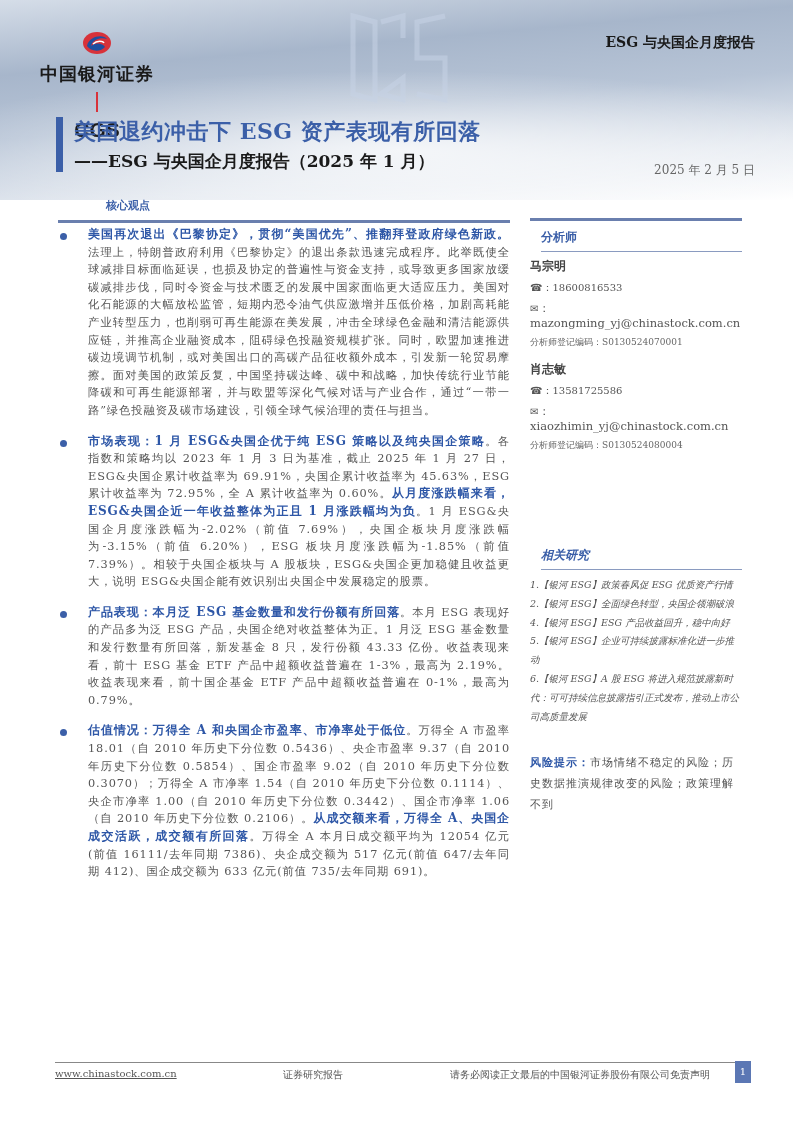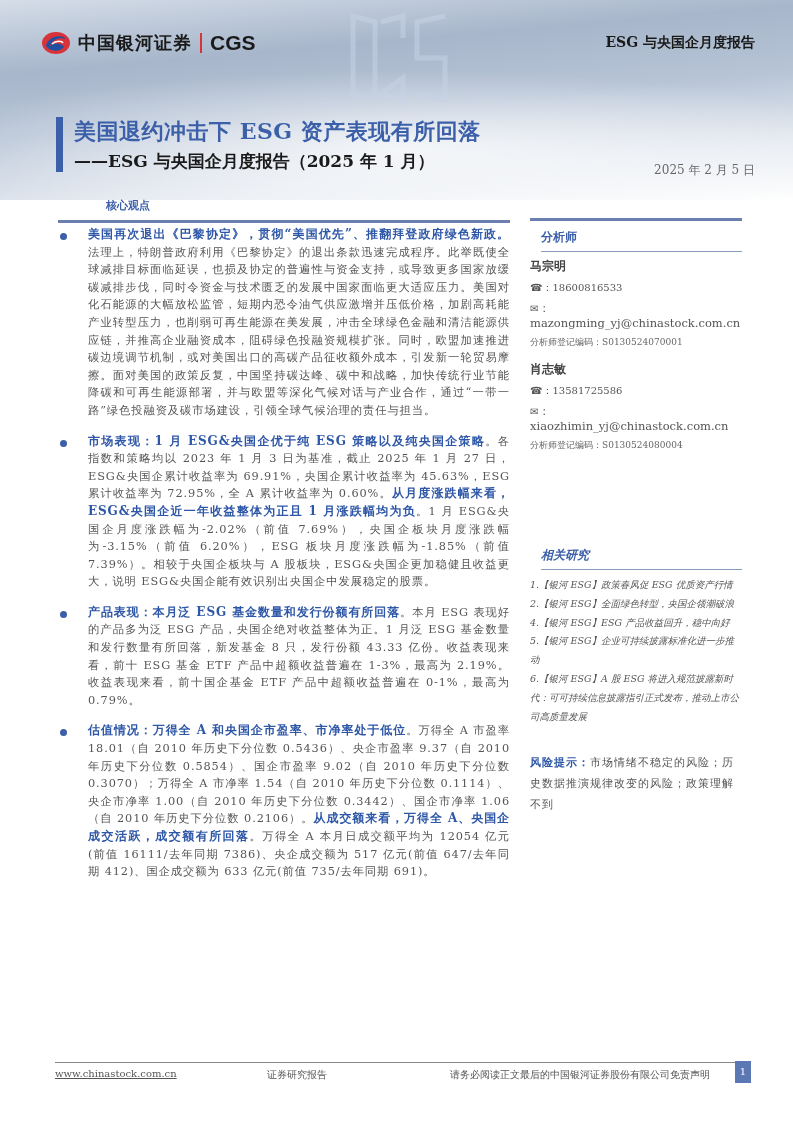--- a/index.html
+++ b/index.html
@@ -11,21 +11,21 @@
   }
   .header-band {
     position: absolute; left: 0; top: 0; width: 793px; height: 200px;
     background: linear-gradient(175deg, #d5dde8 0%, #a7b6cb 28%, #b7c4d6 52%, #e4e9f0 78%, #ffffff 100%);
   }
   .header-sheen {
     position: absolute; left: -100px; top: 70px; width: 1000px; height: 160px;
     border-radius: 50%;
     background: radial-gradient(ellipse at center, rgba(255,255,255,0.75) 0%, rgba(255,255,255,0) 70%);
   }
-  .logo { position: absolute; left: 40px; top: 30px; display: flex; align-items: center; gap: 6px; }
+  .logo { position: absolute; left: 40px; top: 30px; display: flex; align-items: center; gap: 6px; flex-direction: column; }
   .logo-mark { width: 32px; height: 26px; }
   .logo-cn { font-family: "DejaVu Sans", sans-serif; font-weight: bold; font-size: 18px; color: #1a1a1a; letter-spacing: 1px; }
   .logo-sep { width: 2px; height: 20px; background: #d8323a; margin: 0 2px; }
   .logo-en { font-family: "Liberation Sans", sans-serif; font-weight: bold; font-size: 21px; color: #1a1a1a; }
   .watermark { position: absolute; left: 345px; top: 8px; width: 110px; height: 100px; opacity: 0.55; }
   .header-right {
     position: absolute; right: 38px; top: 34px; font-weight: bold; font-size: 14px; color: #1a1a1a;
   }
   .title-bar { position: absolute; left: 56px; top: 117px; width: 7px; height: 55px; background: #3b5fa8; }
   .title-main {
@@ -60,21 +60,21 @@
   .reg { font-size: 9px; color: #666; margin-bottom: 12px; }
   .related { margin-top: 0; font-style: italic; }
   .related-list { margin: 0; padding: 0; list-style: none; }
   .related-list li { font-size: 9.5px; line-height: 18.8px; color: #555; }
   .risk { margin-top: 26px; font-size: 11px; line-height: 21px; color: #555; letter-spacing: 1px; }
   .risk .risk-label { color: #2e57a7; font-weight: bold; }
 
   .footer-rule { position: absolute; left: 55px; top: 1062px; width: 680px; height: 1px; background: #888; }
   .footer { position: absolute; left: 55px; top: 1068px; width: 700px; font-size: 10px; color: #555; }
   .footer-url { position: absolute; left: 0; top: 0; text-decoration: underline; color: #555; }
-  .footer-mid { position: absolute; left: 212px; top: 0; }
+  .footer-mid { position: absolute; left: 228px; top: 0; }
   .footer-right { position: absolute; left: 395px; top: 0; }
   .page-num {
     position: absolute; left: 680px; top: -7px; width: 16px; height: 22px; background: #5b77b4; color: #fff;
     font-size: 10px; text-align: center; line-height: 22px;
   }
 </style>
 </head>
 <body>
 
 <div class="header-band">

